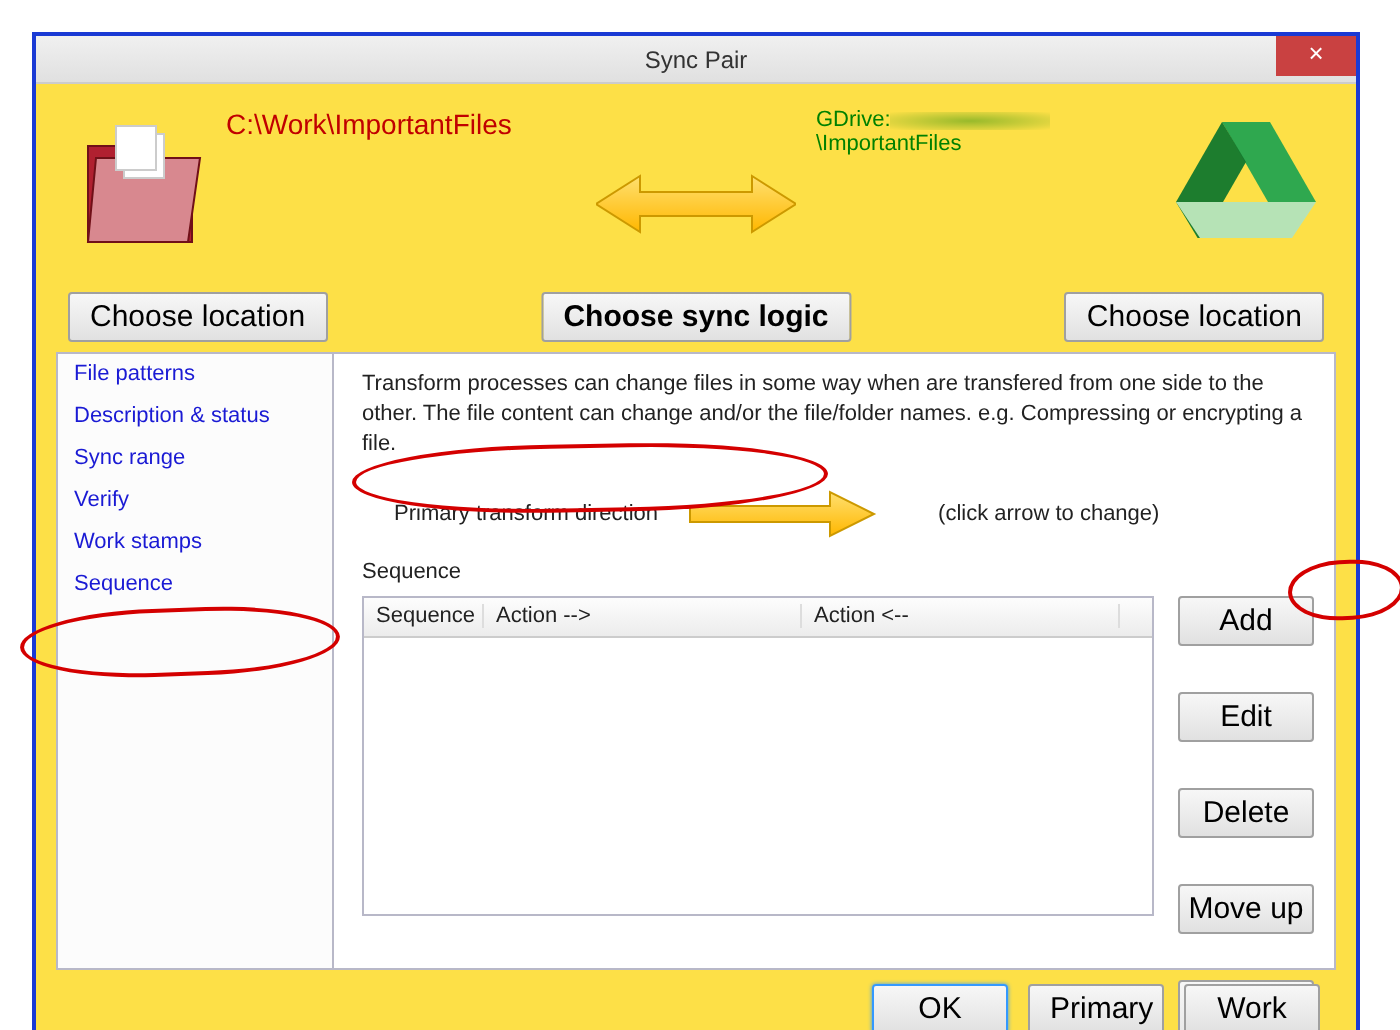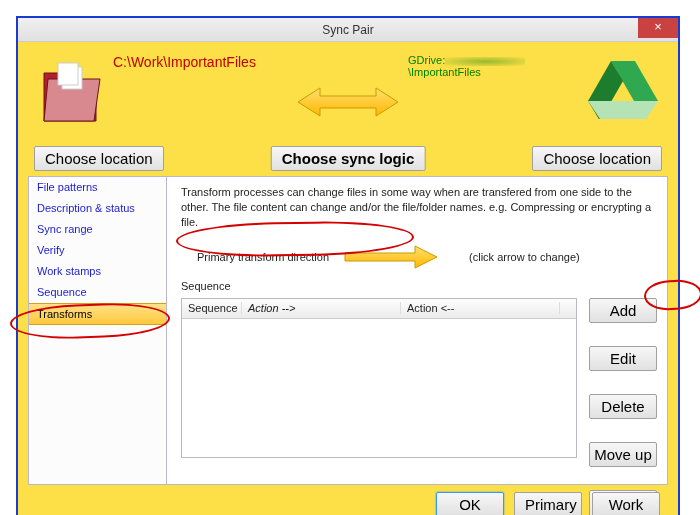--- a/index.html
+++ b/index.html
@@ -177,21 +177,21 @@
   .th {
     font-size: 11px;
     padding: 0 6px;
     border-right: 1px solid #ddd;
     color: #222;
     white-space: nowrap;
     overflow: hidden;
   }
   .th.c1 { width: 60px; }
   .th.c2 { flex: 1.4; }
-  .th.c3 { flex: 1; font-style: italic; }
+  .th.c3 { flex: 1; }
   .th.c4 { flex: 1; }
   .th.spacer { width: 16px; border-right: none; }
   .side-buttons {
     width: 68px;
     display: flex;
     flex-direction: column;
     gap: 23px;
   }
   .side-buttons .btn {
     width: 100%;
@@ -264,21 +264,20 @@
   </div>
 
   <div class="body-area">
     <div class="sidebar">
       <div class="sidebar-item">File patterns</div>
       <div class="sidebar-item">Description &amp; status</div>
       <div class="sidebar-item">Sync range</div>
       <div class="sidebar-item">Verify</div>
       <div class="sidebar-item">Work stamps</div>
       <div class="sidebar-item">Sequence</div>
-      <div class="sidebar-item selected">Transforms</div>
     </div>
 
     <div class="main">
       <div class="desc">Transform processes can change files in some way when are transfered from one side to the other.  The file content can change and/or the file/folder names.  e.g. Compressing or encrypting a file.</div>
 
       <div class="ptd-row">
         <span class="ptd-label">Primary transform direction</span>
         <svg width="96" height="26" viewBox="0 0 96 26">
           <defs>
             <linearGradient id="g2" x1="0" y1="0" x2="0" y2="1">

